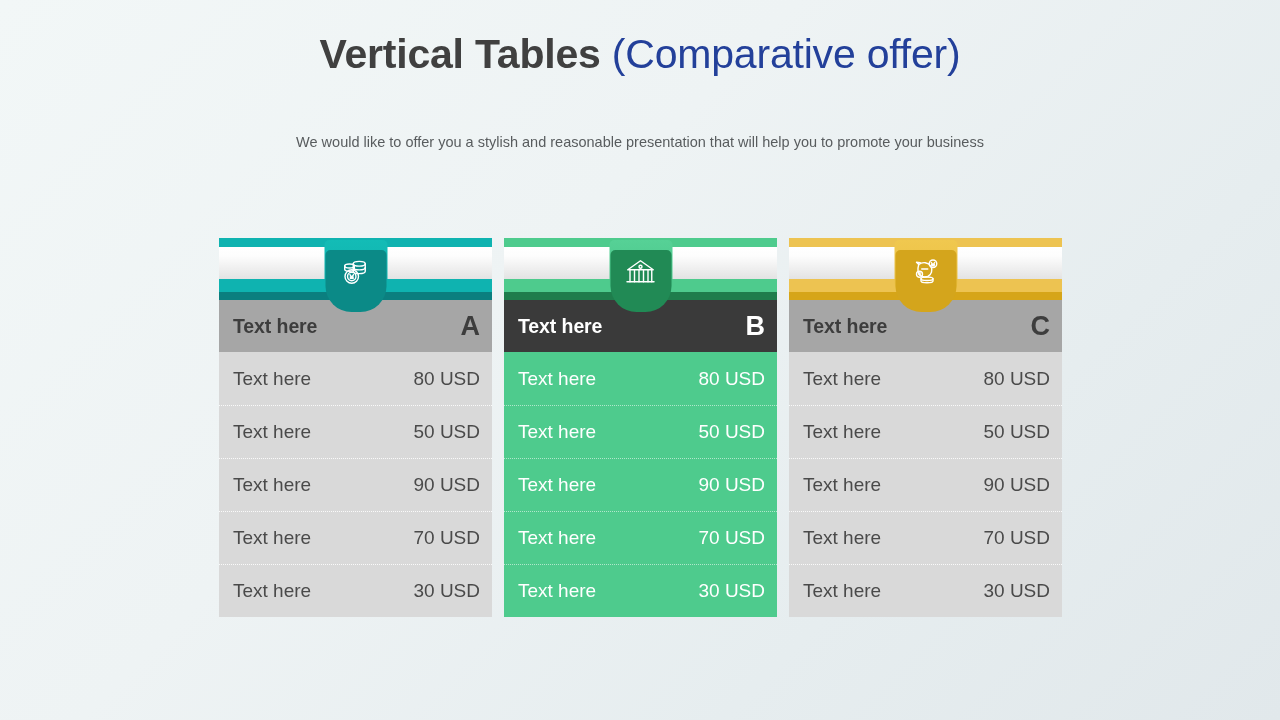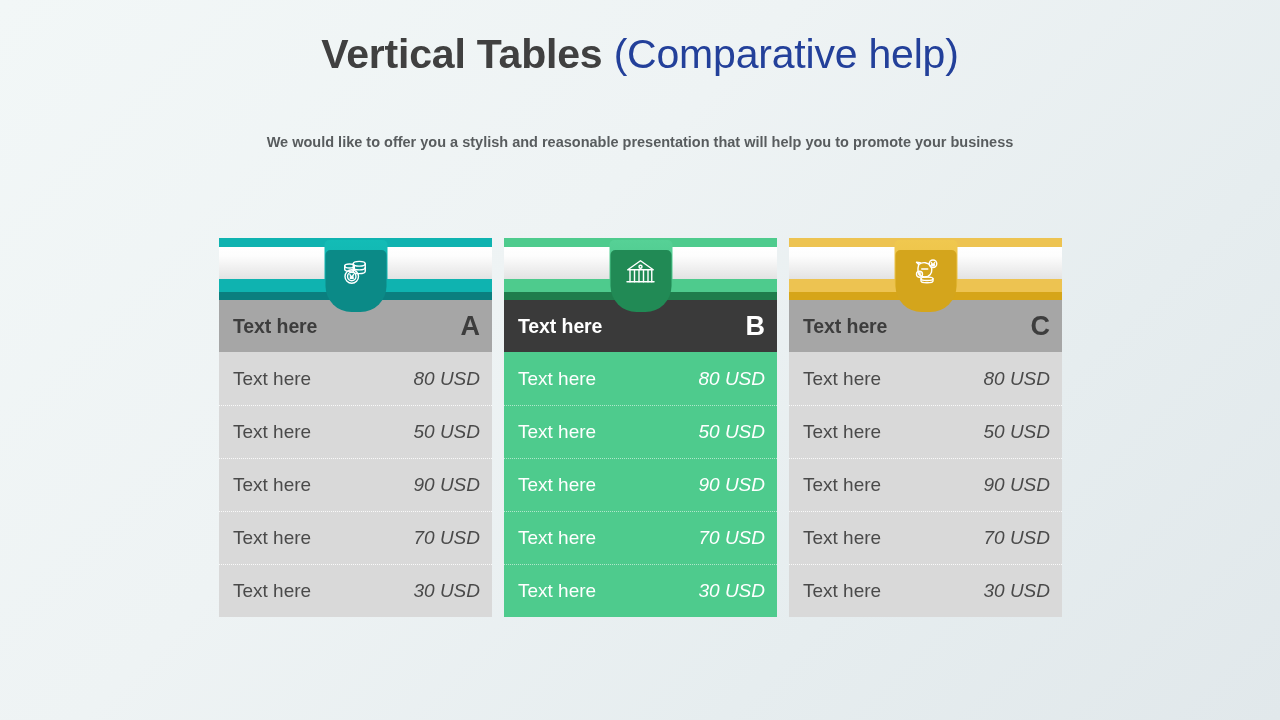--- a/index.html
+++ b/index.html
@@ -20,21 +20,21 @@
     font-size:41px; line-height:54px;
     color:#23409a; font-weight:400;
     letter-spacing:-0.2px;
     white-space:nowrap;
   }
   #page-title .strong { font-weight:bold; color:#404040; }
   #page-subtitle {
     position:absolute; left:0; top:131px; width:1280px;
     text-align:center;
     font-size:14.5px; line-height:22px;
-    color:#585c5e; font-weight:700;
+    color:#585c5e; font-weight:400;
     white-space:nowrap;
   }
 
   
   #tables { position:absolute; left:0; top:0; width:1056px; height:720px; }
 
   .table-card { position:absolute; top:238px; }
   .table-card.card-a { left:219px; width:273px; }
   .table-card.card-b { left:504px; width:273px; }
   .table-card.card-c { left:789px; width:273px; }
@@ -76,21 +76,21 @@
   .tbody { position:relative; }
   .trow {
     height:53px;
     display:flex; align-items:center;
     padding:0 12px 0 14px;
     font-size:19px;
     border-top:1px dotted rgba(255,255,255,0.85);
   }
   .trow:first-child { border-top:none; }
   .trow .r-label { font-weight:400; }
-  .trow .r-value { margin-left:auto; font-weight:400;font-style:italic; }
+  .trow .r-value { margin-left:auto; font-weight:400; }
 
   
   .card-a .bar-top  { background:#0fb3b0; }
   .card-a .bar-mid  { background:#0fb3b0; }
   .card-a .bar-dark { background:#0b7f7f; }
   .card-a .badge    { background:linear-gradient(180deg,#13bcb6 0%,#0eada9 100%); }
   .card-a .badge .shadow { background:#0b8a87; }
   .card-a .thead    { background:#a6a6a6; }
   .card-a .thead .h-label,
   .card-a .thead .h-letter { color:#3d3d3d; }
@@ -117,21 +117,21 @@
   .card-c .badge    { background:linear-gradient(180deg,#f0c84f 0%,#e8bc3c 100%); }
   .card-c .badge .shadow { background:#d4a51c; }
   .card-c .thead    { background:#a6a6a6; }
   .card-c .thead .h-label,
   .card-c .thead .h-letter { color:#3d3d3d; }
   .card-c .trow     { background:#d9d9d9; color:#4a4a4a; }
 </style>
 </head>
 <body>
 
-<h1 id="page-title"><span class="strong">Vertical Tables</span><span class="rest"> (Comparative help)</span></h1>
+<h1 id="page-title"><span class="strong">Vertical Tables</span><span class="rest"> (Comparative offer)</span></h1>
 
 <p id="page-subtitle">We would like to offer you a stylish and reasonable presentation that will help you to promote your business</p>
 
 <div id="tables">
 
   <div class="table-card card-a">
     <div class="cap">
       <div class="bar-top"></div>
       <div class="band"></div>
       <div class="bar-mid"></div>

